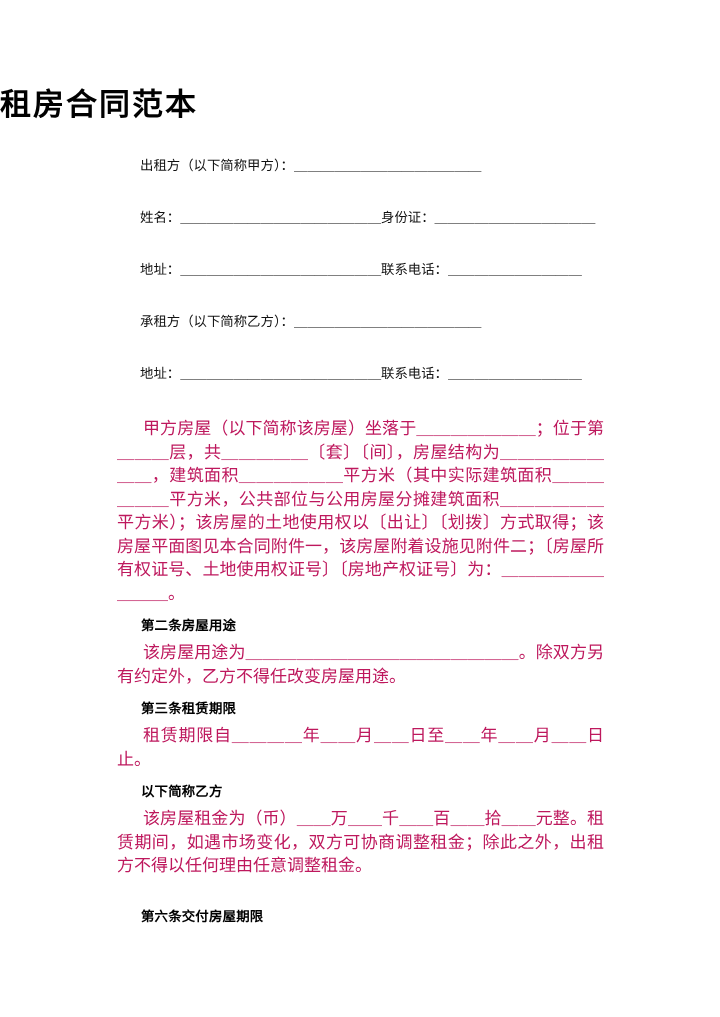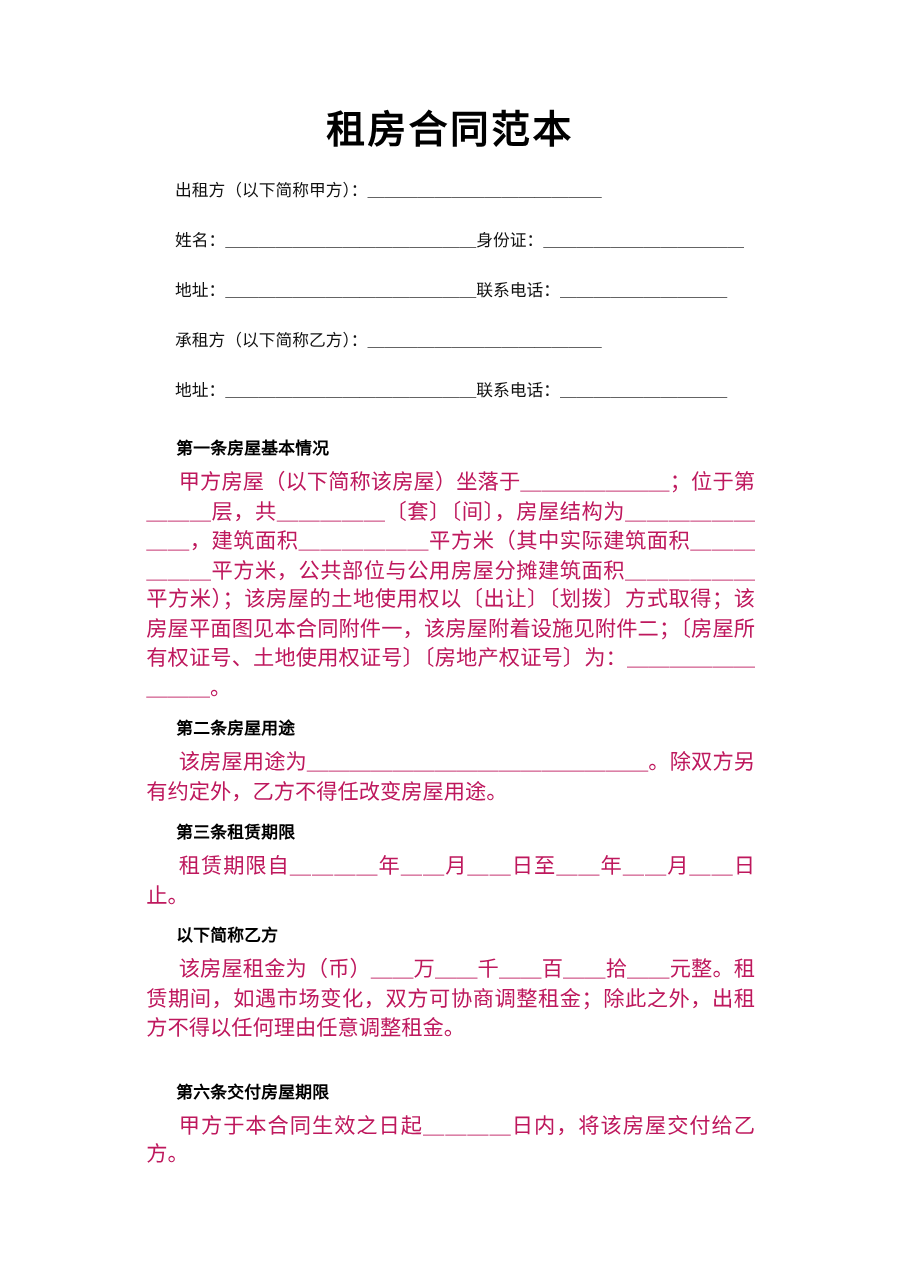--- a/index.html
+++ b/index.html
@@ -16,21 +16,21 @@
     position: relative;
     width: 720px;
     height: 1017px;
     background: #ffffff;
     overflow: hidden;
     box-sizing: border-box;
   }
 
   
   .doc-title {
-    text-align: center;
+    text-align: left;
     font-family: "DejaVu Serif", "Liberation Serif", serif;
     font-size: 31px;
     font-weight: 700;
     letter-spacing: 2px;
     color: #000;
     margin: 0;
     padding: 0;
     position: absolute;
     left: 0;
     right: 0;
@@ -43,21 +43,21 @@
     position: absolute;
     left: 117px;
     top: 146px;
     width: 487px;
   }
 
   
   .party-line {
     font-size: 13.4px;
     line-height: 16px;
-    margin: 0 0 0 0;
+    margin: 12px 0 0 0;
     padding: 0 0 0 23px;
     white-space: nowrap;
     color: #111;
     height: 40px;
     display: flex;
     align-items: flex-start;
   }
   .party-line .seg {
     display: inline;
   }
@@ -115,21 +115,20 @@
       <span class="seg">承租方（以下简称乙方）：＿＿＿＿＿＿＿＿＿＿＿＿＿＿</span>
     </div>
 
 
     <div class="party-line">
       <span class="seg">地址：＿＿＿＿＿＿＿＿＿＿＿＿＿＿＿联系电话：＿＿＿＿＿＿＿＿＿＿</span>
     </div>
 
     <div class="gap-4"></div>
 
-    <div class="sec-h">第一条房屋基本情况</div>
     <div class="gap-7"></div>
     <div class="sec-p">甲方房屋（以下简称该房屋）坐落于＿＿＿＿＿＿＿；位于第＿＿＿层，共＿＿＿＿＿〔套〕〔间〕，房屋结构为＿＿＿＿＿＿＿＿，建筑面积＿＿＿＿＿＿平方米（其中实际建筑面积＿＿＿＿＿＿平方米，公共部位与公用房屋分摊建筑面积＿＿＿＿＿＿平方米）；该房屋的土地使用权以〔出让〕〔划拨〕方式取得；该房屋平面图见本合同附件一，该房屋附着设施见附件二；〔房屋所有权证号、土地使用权证号〕〔房地产权证号〕为：＿＿＿＿＿＿＿＿＿。</div>
 
     <div class="gap-11"></div>
 
     <div class="sec-h">第二条房屋用途</div>
     <div class="gap-7"></div>
     <div class="sec-p">该房屋用途为＿＿＿＿＿＿＿＿＿＿＿＿＿＿＿＿。除双方另有约定外，乙方不得任改变房屋用途。</div>
 
     <div class="gap-11"></div>
@@ -145,16 +144,15 @@
     <div class="sec-p">该房屋租金为（币）＿＿万＿＿千＿＿百＿＿拾＿＿元整。租赁期间，如遇市场变化，双方可协商调整租金；除此之外，出租方不得以任何理由任意调整租金。</div>
 
     <div class="gap-11"></div>
 
     <div class="gap-7"></div>
 
     <div class="gap-11"></div>
 
     <div class="sec-h">第六条交付房屋期限</div>
     <div class="gap-7"></div>
-    <div class="sec-p">甲方于本合同生效之日起＿＿＿＿日内，将该房屋交付给乙方。</div>
 
   </div>
 </div>
 
 </body></html>

